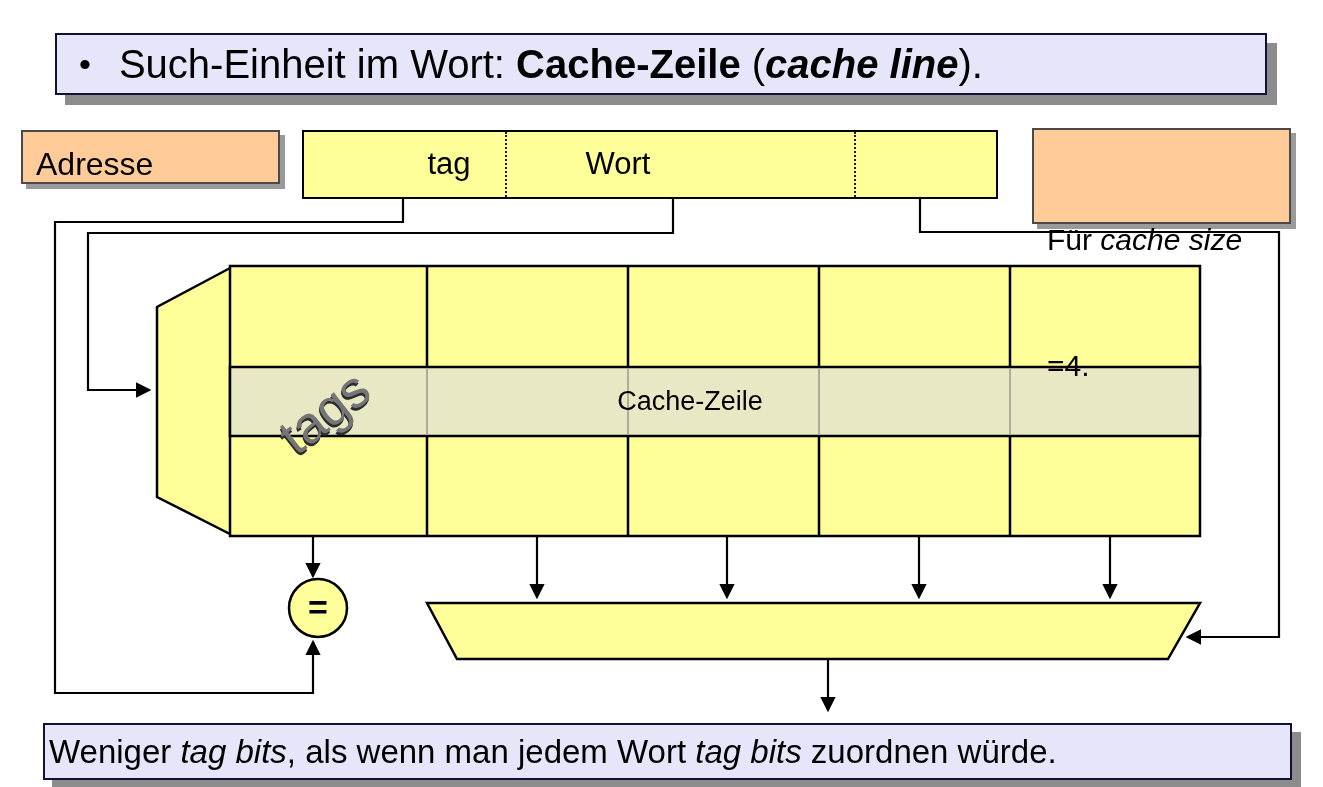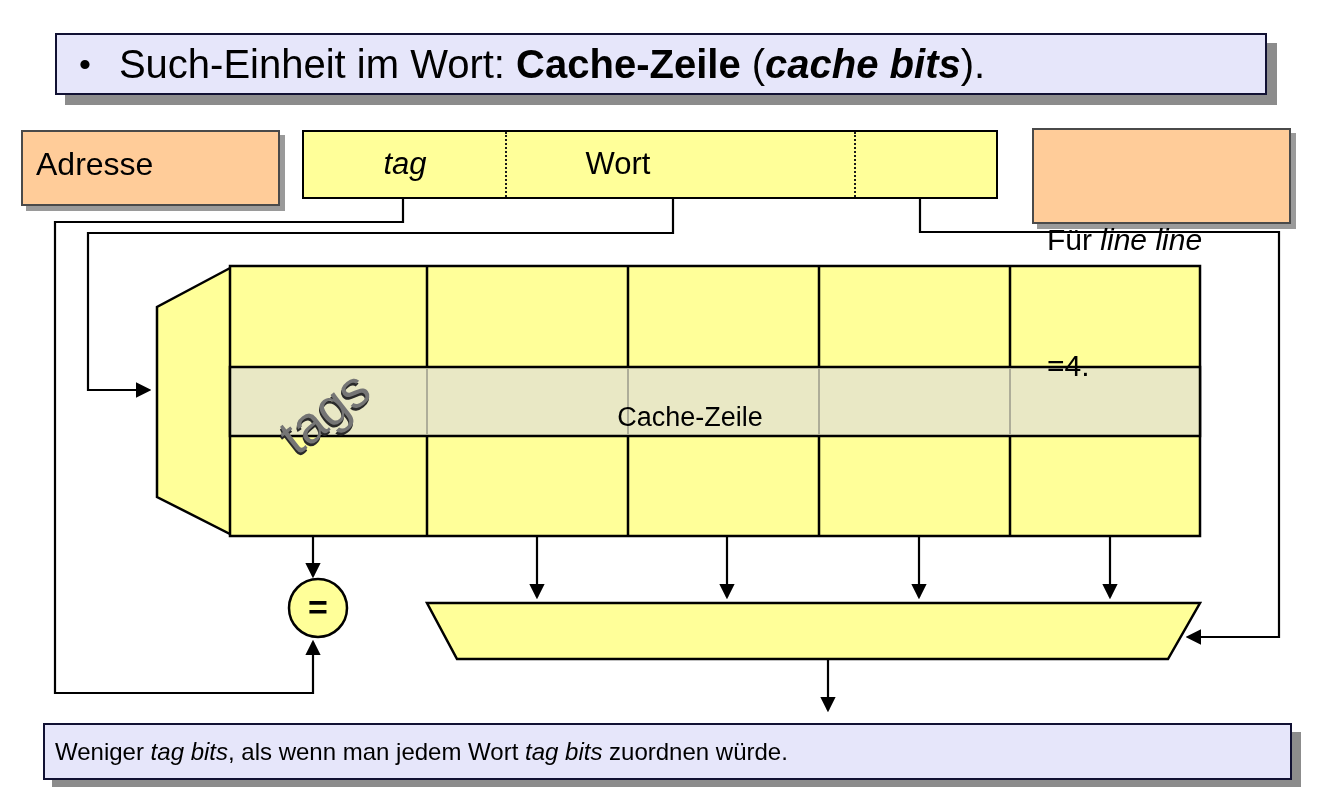--- a/index.html
+++ b/index.html
@@ -10,40 +10,40 @@
   .layer{position:absolute;left:0;top:0;z-index:1;}
   .ov{position:absolute;z-index:2;box-sizing:border-box;}
 
   .banner{
     background:var(--banner_bg,#E6E6FA);
     border:2.5px solid #111133;
     box-shadow:10px 10px 0 var(--shadow,#8C8C8C);
     display:flex;align-items:center;white-space:pre;
   }
   .banner.top{left:55px;top:33px;width:1212px;height:62px;font-size:40px;padding-left:22px;}
-  .banner.bottom{left:43px;top:723px;width:1249px;height:57px;font-size:24px;padding-left:10px;box-shadow:9px 9px 0 var(--shadow,#8C8C8C);}
+  .banner.bottom{left:43px;top:723px;width:1249px;height:57px;font-size:33px;padding-left:4px;box-shadow:9px 9px 0 var(--shadow,#8C8C8C);}
   .bullet{font-size:34px;margin-right:28px;}
 
   .callout{
     background:var(--box_orange,#FFCC99);
     border:2.5px solid #4a4a4a;
     box-shadow:5px 5px 0 #9a9a9a;
   }
-  .adresse{left:21px;top:130px;width:259px;height:76px;font-size:32px;line-height:64px;padding-left:13px;}
+  .adresse{left:21px;top:130px;width:259px;height:54px;font-size:32px;line-height:64px;padding-left:13px;}
   .fuer{left:1032px;top:128px;width:259px;height:96px;font-size:30px;line-height:42px;padding:5px 0 0 13px;white-space:pre;}
 
   .addr-field{
     left:302px;top:130px;width:696px;height:69px;
     background:var(--box_yellow,#FFFF99);border:2.5px solid #000;
   }
   .sep{position:absolute;top:0;bottom:0;width:0;border-left:2px dotted #1a1a1a;}
   .seg-label{position:absolute;top:0;height:64px;line-height:64px;font-size:31px;transform:translateX(-50%);}
-  .seg-label.it{font-style:italic;}
+  .seg-label.it{margin-left:44px;}
 
-  .row-label{left:560px;top:367px;width:260px;height:69px;line-height:69px;text-align:center;font-size:27px;margin-top:16px;}
+  .row-label{left:560px;top:367px;width:260px;height:69px;line-height:69px;text-align:center;font-size:27px;}
   .tags-label{
     left:275px;top:382px;font-size:52px;color:#757575;
     text-shadow:-2px 2px 0 #2a2a2a;
     transform:rotate(-38deg);transform-origin:center;
   }
   .eq-label{left:288px;top:578px;width:60px;height:60px;line-height:59px;text-align:center;font-size:34px;font-weight:bold;}
 </style>
 </head>
 <body>
 
@@ -86,36 +86,36 @@
       <path d="M537,536 L537,597" marker-end="url(#arrow)"></path>
       <path d="M727,536 L727,597" marker-end="url(#arrow)"></path>
       <path d="M919,536 L919,597" marker-end="url(#arrow)"></path>
       <path d="M1110,536 L1110,597" marker-end="url(#arrow)"></path>
       <path d="M828,659 L828,710" marker-end="url(#arrow)"></path>
     </g>
   </svg>
 
   <div class="ov banner top">
     <span class="bullet">•</span>
-    <span><span>Such-Einheit im Wort: </span><span style="font-weight: bold; ">Cache-</span><span style="font-weight: bold; text-align: center;">Zeile</span><span> (</span><span style="font-weight: bold; font-style: italic;">cache bits</span><span>).</span></span>
+    <span><span>Such-Einheit im Wort: </span><span style="font-weight: bold; ">Cache-</span><span style="font-weight: bold; text-align: center;">Zeile</span><span> (</span><span style="font-weight: bold; font-style: italic;">cache line</span><span>).</span></span>
   </div>
 
   <div class="ov callout adresse">
     <span>Adresse</span>
   </div>
 
   <div class="ov addr-field">
     <div class="sep" style="left:201px"></div>
     <div class="sep" style="left:550px"></div>
     <div class="seg-label it" style="left:101px">tag</div>
     <div class="seg-label" style="left:314px">Wort</div>
   </div>
 
   <div class="ov callout fuer">
-    <div><span>Für </span><span style="font-style: italic;">line line</span></div>
+    <div><span>Für </span><span style="font-style: italic;">cache size</span></div>
     <div>=4.</div>
   </div>
 
   <div class="ov tags-label">tags</div>
   <div class="ov row-label">Cache-Zeile</div>
   <div class="ov eq-label">=</div>
 
   <div class="ov banner bottom">
     <span><span>Weniger </span><span style="font-style: italic;">tag bits</span><span>, als wenn man jedem Wort </span><span style="font-style: italic;">tag bits</span><span> zuordnen würde.</span></span>
   </div>

